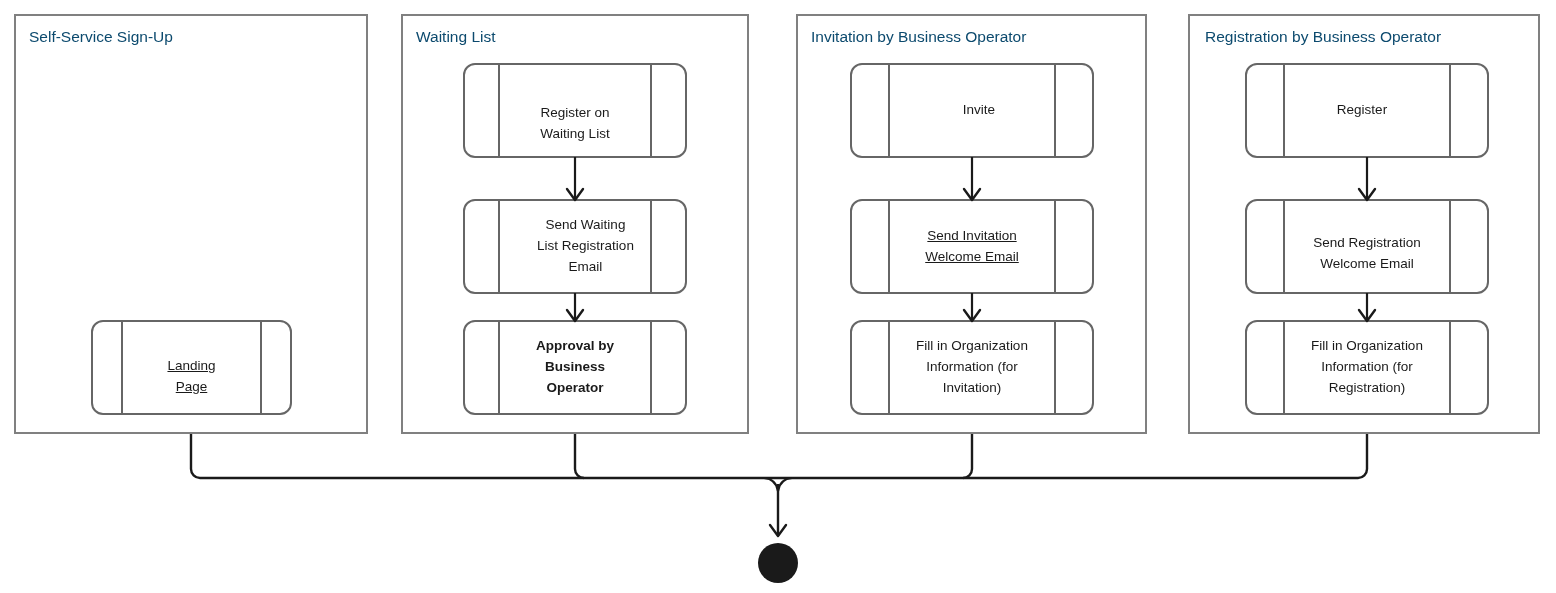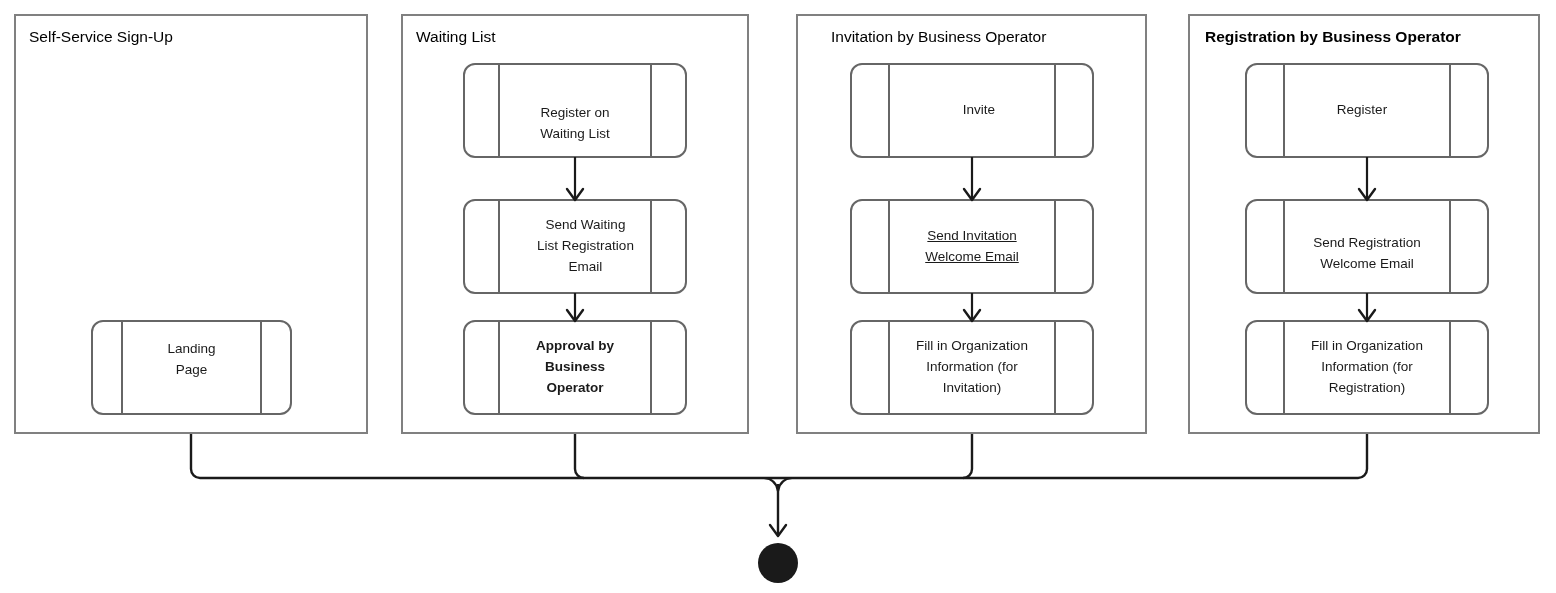--- a/index.html
+++ b/index.html
@@ -21,21 +21,21 @@
   #diagram-svg {
     position: absolute;
     left: 0;
     top: 0;
     width: 1556px;
     height: 593px;
   }
   .panel-title {
     position: absolute;
     font-size: 15.5px;
-    color: #000000;
+    color: #0c4a6e;
     font-family: "Liberation Sans", sans-serif;
     white-space: nowrap;
     line-height: 1;
   }
   .node-label {
     position: absolute;
     display: flex;
     align-items: center;
     justify-content: center;
     text-align: center;
@@ -167,23 +167,23 @@
           <path d="M 770 525 L 778 536 L 786 525" fill="none" stroke="#1a1a1a" stroke-width="2.4" stroke-linecap="round" stroke-linejoin="round"></path>
         </g>
       </g>
     <g id="end-layer">
         <circle cx="778" cy="563" r="20" fill="#1a1a1a"></circle>
       </g>
   </svg>
   <div id="labels-layer">
       <div class="panel-title" style="left: 29px; top: 29px;">Self-Service Sign-Up</div>
       <div class="panel-title" style="left: 416px; top: 29px;">Waiting List</div>
-      <div class="panel-title" style="left: 811px; top: 29px; margin-left: 20px;">Invitation by Business Operator</div>
-      <div class="panel-title" style="left: 1205px; top: 29px; font-weight: bold;">Registration by Business Operator</div>
-      <div class="node-label" style="left: 122px; top: 306px; width: 139px; height: 107px;">
+      <div class="panel-title" style="left: 811px; top: 29px;">Invitation by Business Operator</div>
+      <div class="panel-title" style="left: 1205px; top: 29px;">Registration by Business Operator</div>
+      <div class="node-label" style="left: 122px; top: 323px; width: 139px; height: 107px; text-decoration: underline;">
         <span>Landing<br>Page</span>
       </div>
       <div class="node-label" style="left: 499px; top: 64px; width: 152px; height: 120px;">
         <span>Register on<br>Waiting List</span>
       </div>
       <div class="node-label" style="left: 499px; top: 200px; width: 173px; height: 93px;">
         <span>Send Waiting<br>List Registration<br>Email</span>
       </div>
       <div class="node-label" style="left: 499px; top: 321px; width: 152px; height: 93px; font-weight: bold;">
         <span>Approval by<br>Business<br>Operator</span>

